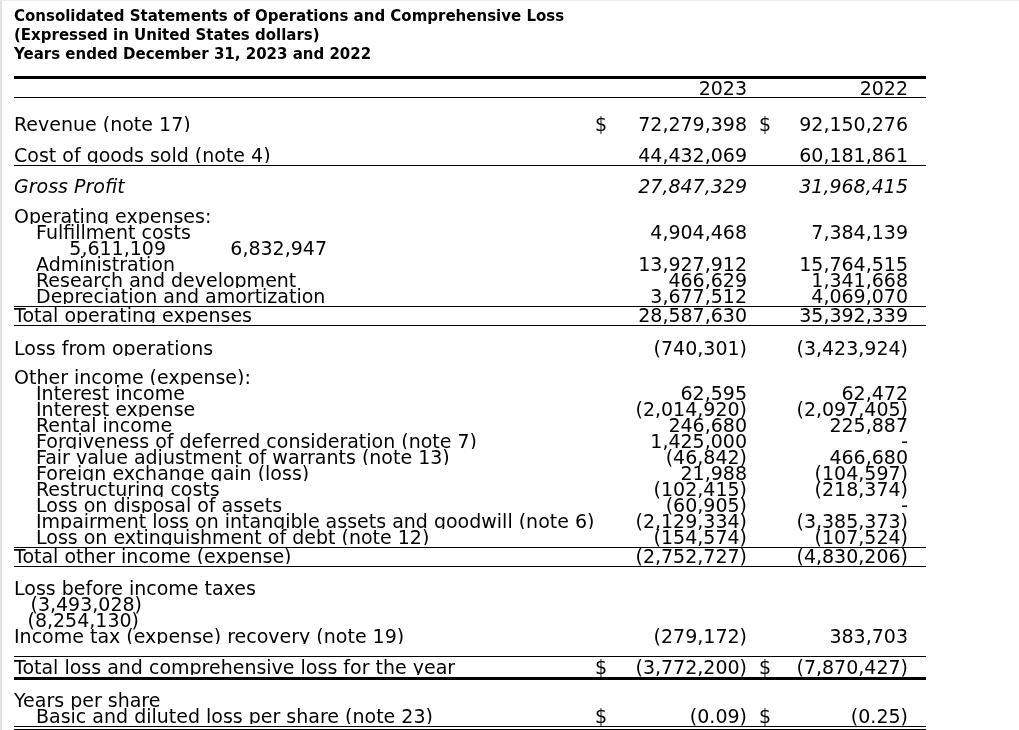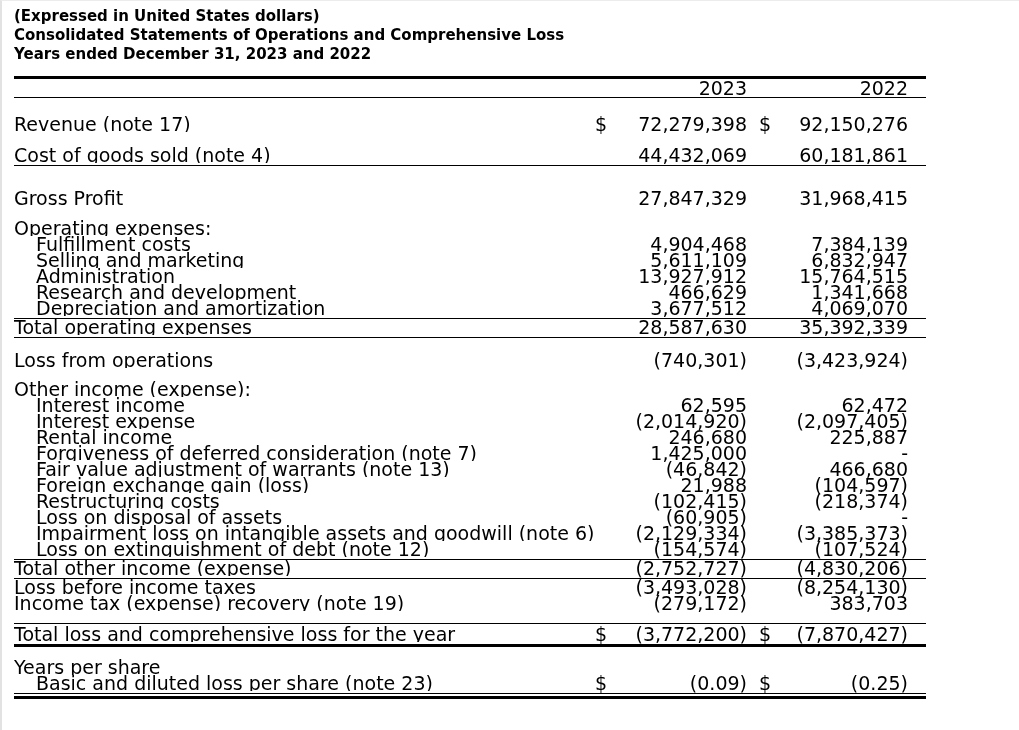--- a/index.html
+++ b/index.html
@@ -25,22 +25,22 @@
   .ub    { border-bottom:1px solid #000; padding-bottom:2px; }
   .total { border-top:1px solid #000; border-bottom:3px solid #000; padding-top:2px; padding-bottom:2px; }
   .final { border-bottom:1px solid #000; padding-bottom:2px; position:relative; }
   .final::after { content:""; position:absolute; left:0; right:0; bottom:-6px; height:3px; background:#000; }
 </style>
 </head>
 <body>
 
 <div class="page">
   <div class="doc-header">
+    <div class="title">Consolidated Statements of Operations and Comprehensive Loss</div>
     <div class="title">(Expressed in United States dollars)</div>
-    <div class="title">Consolidated Statements of Operations and Comprehensive Loss</div>
     <div class="title">Years ended December 31, 2023 and 2022</div>
   </div>
 
   <div class="fin-table">
     <div class="rule-thick"></div>
     <div class="row header-row">
       <div class="lbl"></div>
       <div class="cur"></div>
       <div class="v1 colhead">2023</div>
       <div class="sp"></div>
@@ -57,21 +57,21 @@
     <div class="v2">92,150,276</div>
   </div>
         <div class="row ub" style="margin-top: 15px;">
     <div class="lbl">Cost of goods sold (note 4)</div>
     <div class="cur"></div>
     <div class="v1">44,432,069</div>
     <div class="sp"></div>
     <div class="cur"></div>
     <div class="v2">60,181,861</div>
   </div>
-        <div class="row" style="margin-top: 24px;">
+        <div class="row" style="margin-top: 12px; font-style: italic;">
     <div class="lbl">Gross Profit</div>
     <div class="cur"></div>
     <div class="v1">27,847,329</div>
     <div class="sp"></div>
     <div class="cur"></div>
     <div class="v2">31,968,415</div>
   </div>
         <div class="row" style="margin-top: 14px;">
     <div class="lbl">Operating expenses:</div>
     <div class="cur"></div>
@@ -82,21 +82,20 @@
   </div>
         <div class="row">
     <div class="lbl ind">Fulfillment costs</div>
     <div class="cur"></div>
     <div class="v1">4,904,468</div>
     <div class="sp"></div>
     <div class="cur"></div>
     <div class="v2">7,384,139</div>
   </div>
         <div class="row">
-    <div class="lbl ind">Selling and marketing</div>
     <div class="cur"></div>
     <div class="v1">5,611,109</div>
     <div class="sp"></div>
     <div class="cur"></div>
     <div class="v2">6,832,947</div>
   </div>
         <div class="row">
     <div class="lbl ind">Administration</div>
     <div class="cur"></div>
     <div class="v1">13,927,912</div>
@@ -225,21 +224,21 @@
     <div class="v2">(107,524)</div>
   </div>
         <div class="row ub">
     <div class="lbl">Total other income (expense)</div>
     <div class="cur"></div>
     <div class="v1">(2,752,727)</div>
     <div class="sp"></div>
     <div class="cur"></div>
     <div class="v2">(4,830,206)</div>
   </div>
-        <div class="row" style="">
+        <div class="row" style="margin-top: 13px; flex-direction: column;">
     <div class="lbl">Loss before income taxes</div>
     <div class="cur"></div>
     <div class="v1">(3,493,028)</div>
     <div class="sp"></div>
     <div class="cur"></div>
     <div class="v2">(8,254,130)</div>
   </div>
         <div class="row" style="">
     <div class="lbl">Income tax (expense) recovery (note 19)</div>
     <div class="cur"></div>

